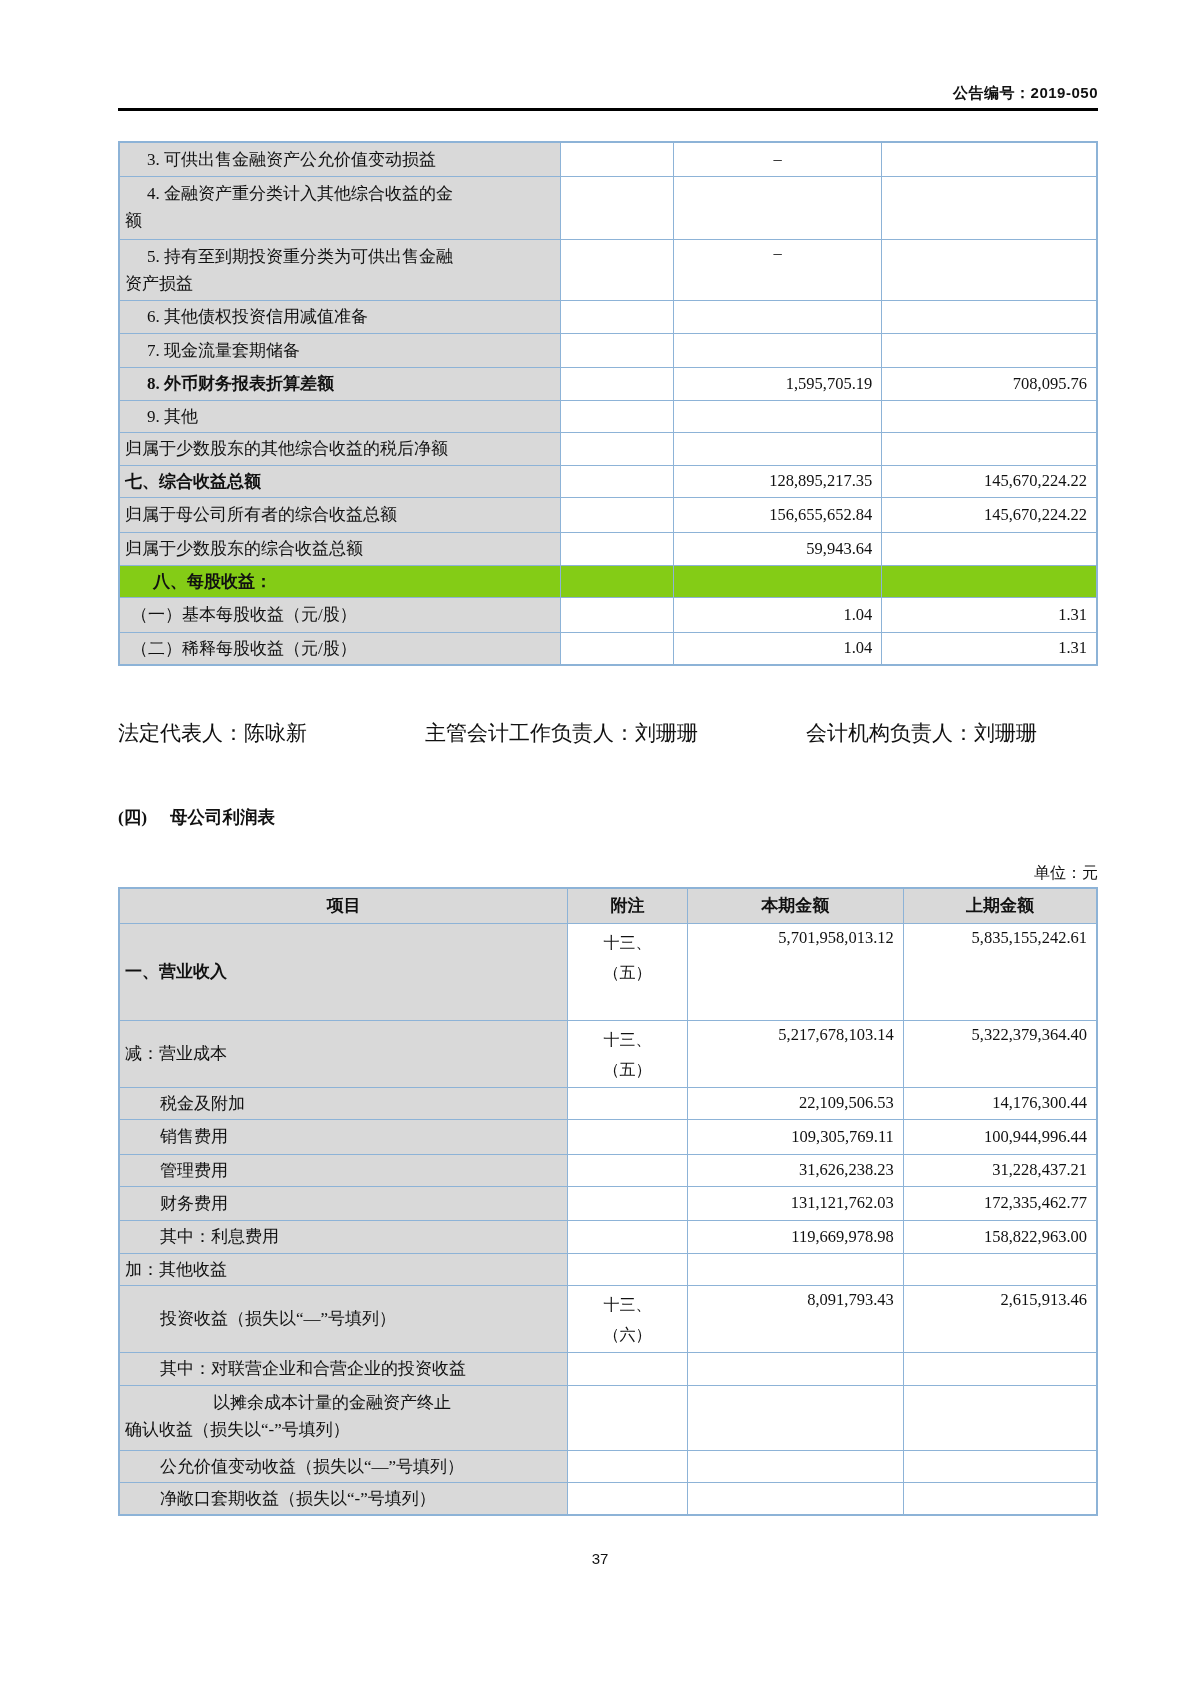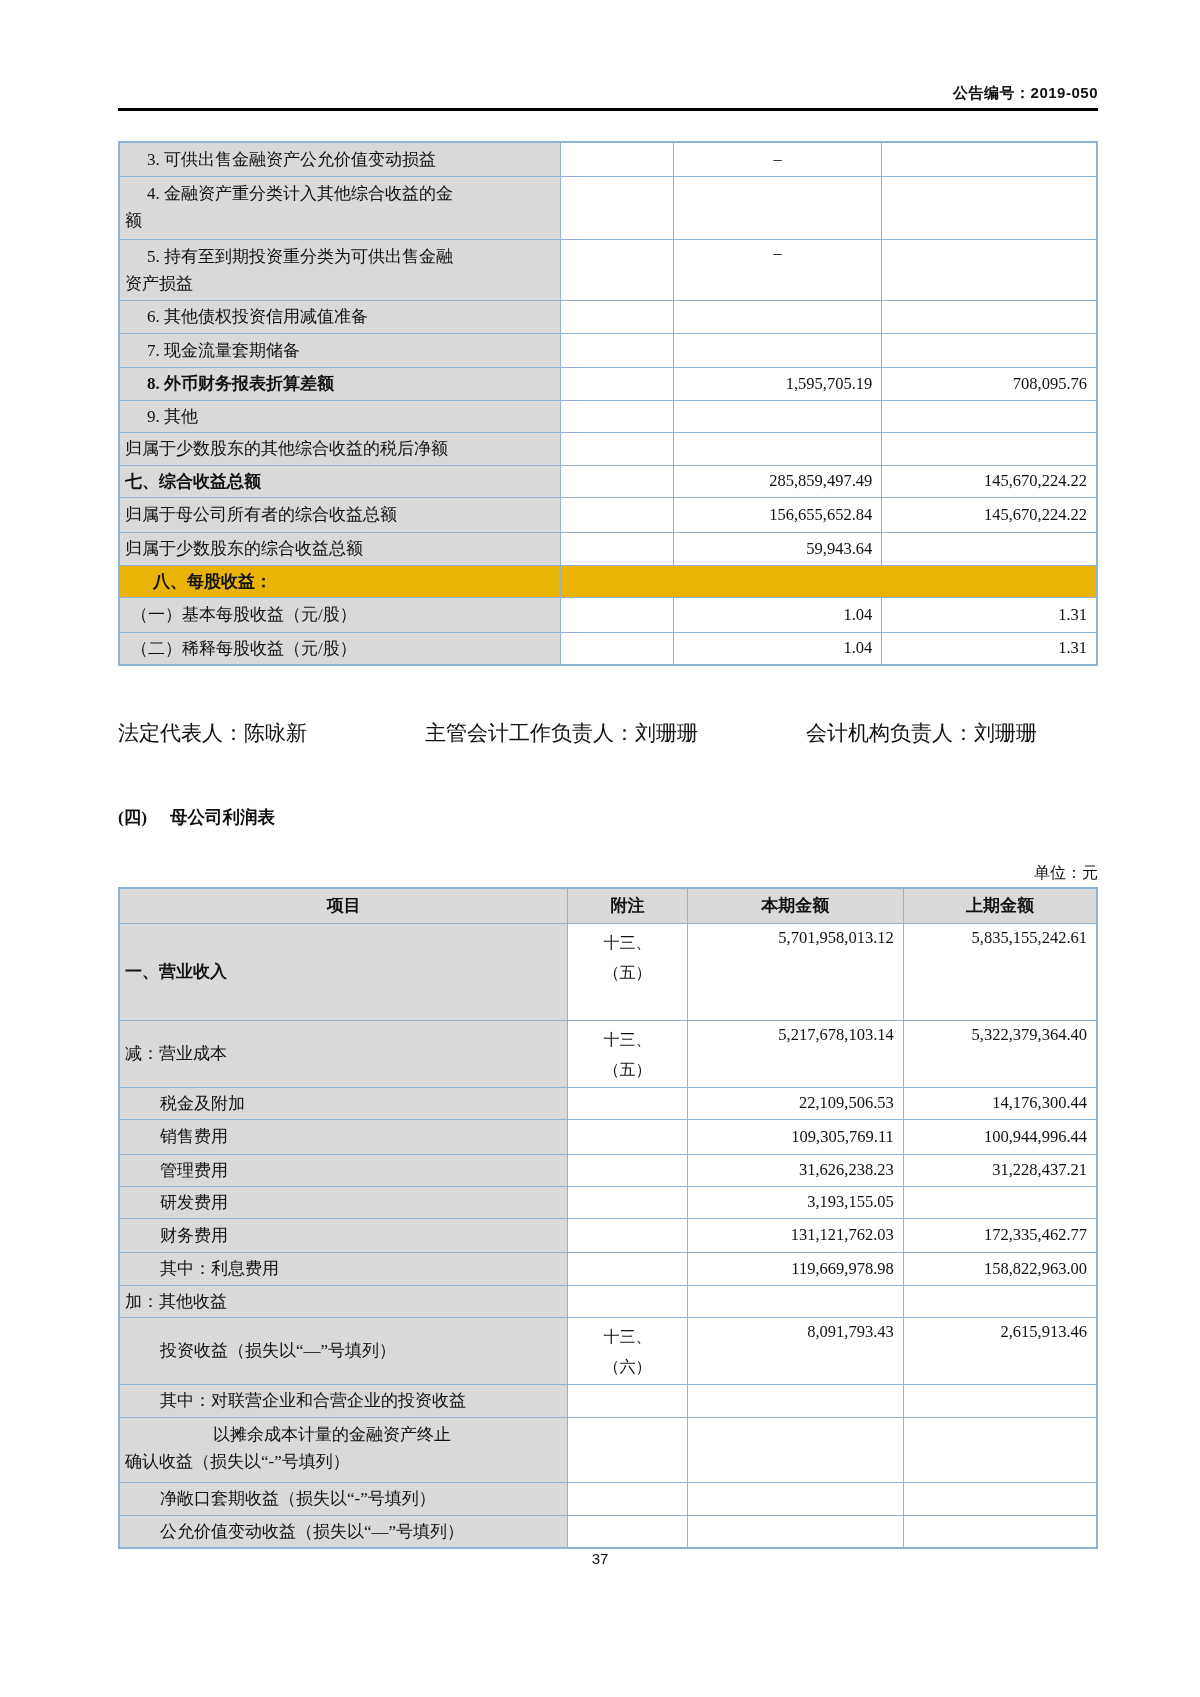--- a/index.html
+++ b/index.html
@@ -27,21 +27,21 @@
   th{background:#d9d9d9;font-weight:bold;font-size:17px;height:30px;text-align:center;padding:2px 2px;}
   .c-label{background:#d9d9d9;padding:2px 5px;font-size:17px;text-align:left;}
   .c-note{text-align:center;font-size:16px;padding:2px 2px;background:#fff;}
   .c-cur,.c-pri{text-align:right;font-size:16.5px;padding:2px 9px 2px 2px;background:#fff;}
   .ctr{text-align:center;padding-right:2px;}
   .lbl-line{line-height:27px;}
   .note-line{line-height:30px;}
   .bold-label .c-label{font-weight:bold;}
   .v-top td{vertical-align:top;padding-top:3px;}
   .cells-top .c-note,.cells-top .c-cur,.cells-top .c-pri{vertical-align:top;padding-top:4px;}
-  .full-gray td{background:#eab308;padding-left:33px;}
+  .full-gray td{background:#84cc16;padding-left:33px;}
 
   .tbl1{margin-top:30px;}
   .signatures{margin-top:53px;font-size:21px;white-space:nowrap;}
   .signatures .sig1{display:inline-block;width:307px;}
   .signatures .sig2{display:inline-block;width:381px;}
   .signatures .sig3{display:inline-block;}
   .section-title{margin-top:58px;font-size:17.5px;font-weight:bold;}
   .section-title .sec-num{display:inline-block;width:52px;}
   .unit-line{margin-top:34px;text-align:right;font-size:16px;padding-bottom:3px;}
   .footer{position:absolute;top:1550px;left:0;width:1200px;text-align:center;
@@ -128,21 +128,21 @@
             </td>
             <td class="c-note"></td>
             <td class="c-cur"></td>
             <td class="c-pri"></td>
           </tr>
           <tr class="bold-label" style="height: 30px;">
             <td class="c-label">
               <div class="lbl-line">七、综合收益总额</div>
             </td>
             <td class="c-note"></td>
-            <td class="c-cur">285,859,497.49</td>
+            <td class="c-cur">128,895,217.35</td>
             <td class="c-pri">145,670,224.22</td>
           </tr>
           <tr style="height: 35px;">
             <td class="c-label">
               <div class="lbl-line">归属于母公司所有者的综合收益总额</div>
             </td>
             <td class="c-note"></td>
             <td class="c-cur">156,655,652.84</td>
             <td class="c-pri">145,670,224.22</td>
           </tr>
@@ -246,28 +246,20 @@
             <td class="c-pri">100,944,996.44</td>
           </tr>
           <tr style="height: 32px;">
             <td class="c-label">
               <div class="lbl-line" style="padding-left: 35px;">管理费用</div>
             </td>
             <td class="c-note"></td>
             <td class="c-cur">31,626,238.23</td>
             <td class="c-pri">31,228,437.21</td>
           </tr>
-          <tr style="height: 31px;">
-            <td class="c-label">
-              <div class="lbl-line" style="padding-left: 35px;">研发费用</div>
-            </td>
-            <td class="c-note"></td>
-            <td class="c-cur">3,193,155.05</td>
-            <td class="c-pri"></td>
-          </tr>
           <tr style="height: 34px; margin-top: 16px;">
             <td class="c-label">
               <div class="lbl-line" style="padding-left: 35px;">财务费用</div>
             </td>
             <td class="c-note"></td>
             <td class="c-cur">131,121,762.03</td>
             <td class="c-pri">172,335,462.77</td>
           </tr>
           <tr style="height: 33px;">
             <td class="c-label">
@@ -306,31 +298,31 @@
           </tr>
           <tr class="v-top" style="height: 65px;">
             <td class="c-label">
               <div class="lbl-line" style="padding-left: 88px;">以摊余成本计量的金融资产终止</div>
               <div class="lbl-line">确认收益（损失以“-”号填列）</div>
             </td>
             <td class="c-note"></td>
             <td class="c-cur"></td>
             <td class="c-pri"></td>
           </tr>
+          <tr style="height: 32px;">
+            <td class="c-label">
+              <div class="lbl-line" style="padding-left: 35px;">公允价值变动收益（损失以“—”号填列）</div>
+            </td>
+            <td class="c-note"></td>
+            <td class="c-cur"></td>
+            <td class="c-pri"></td>
+          </tr>
           <tr style="height: 33px;">
             <td class="c-label">
               <div class="lbl-line" style="padding-left: 35px;">净敞口套期收益（损失以“-”号填列）</div>
-            </td>
-            <td class="c-note"></td>
-            <td class="c-cur"></td>
-            <td class="c-pri"></td>
-          </tr>
-          <tr style="height: 32px;">
-            <td class="c-label">
-              <div class="lbl-line" style="padding-left: 35px;">公允价值变动收益（损失以“—”号填列）</div>
             </td>
             <td class="c-note"></td>
             <td class="c-cur"></td>
             <td class="c-pri"></td>
           </tr>
         </tbody>
     </table>
 
   </div>
 

